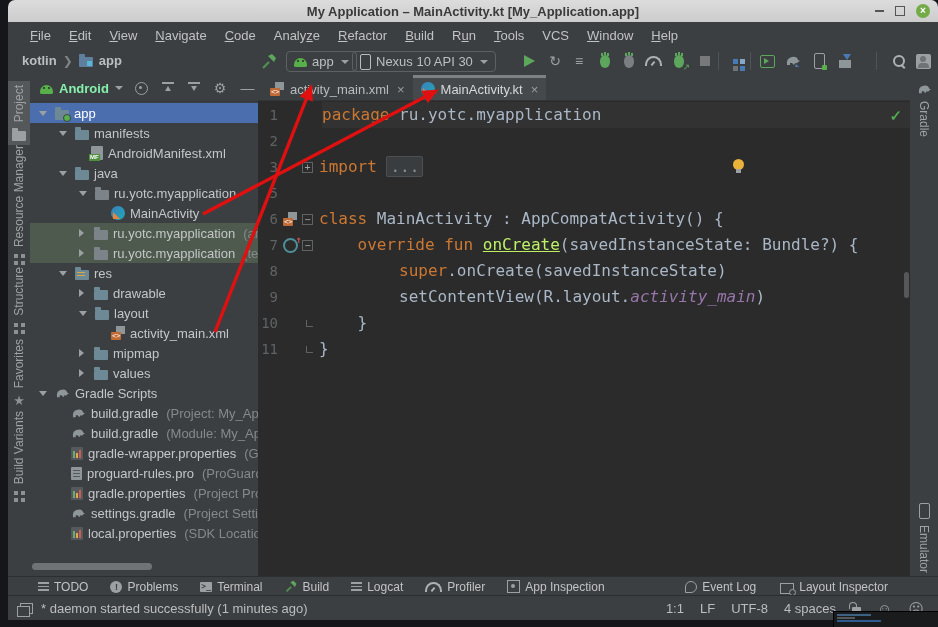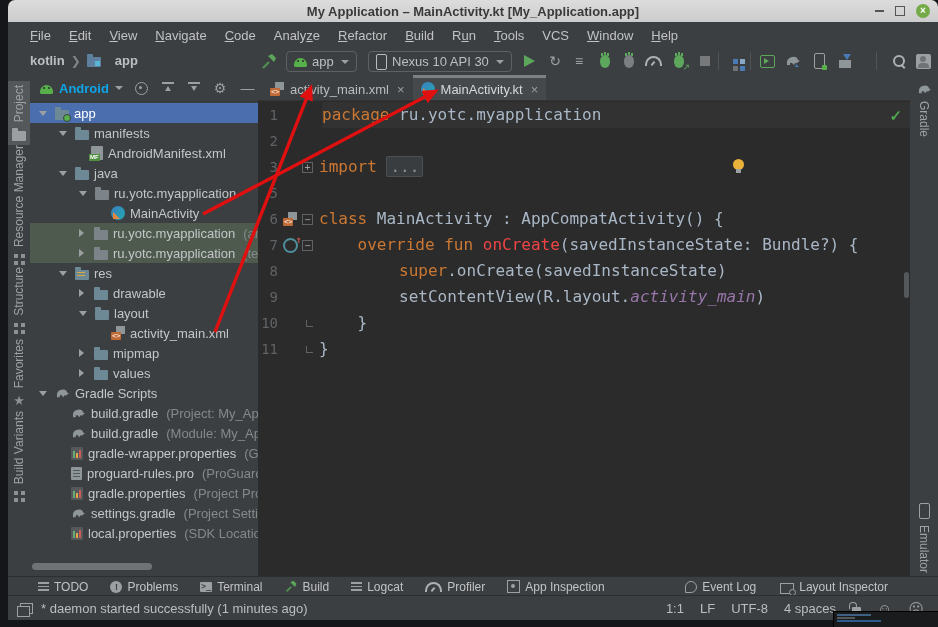--- a/index.html
+++ b/index.html
@@ -20,21 +20,21 @@
             line-height:14px;text-align:center;font-weight:bold;}
 
   
   #menubar{left:8px;right:0;top:22px;height:26px;background:#3c3f41;border-bottom:1px solid #313335;
            display:flex;align-items:center;padding-left:14px;gap:2px;}
   .menu-item{padding:2px 8px;color:#c0c2c4;}
 
   
   #toolbar{left:8px;right:0;top:48px;height:27px;background:#3c3f41;border-bottom:1px solid #2c2e30;}
   #breadcrumb{position:absolute;left:14px;top:5px;display:flex;align-items:center;gap:6px;}
-  .crumb-root{font-weight:bold;color:#bcbfc2;margin-left:8px;}
+  .crumb-root{font-weight:bold;color:#bcbfc2;}
   .crumb-sep{color:#808385;font-size:12px;}
   .combo{position:absolute;top:3px;height:19px;border:1px solid #5e6163;border-radius:4px;
          display:flex;align-items:center;gap:5px;padding:0 7px;color:#bcbfc2;}
   .combo .caret{width:0;height:0;border-left:4px solid transparent;border-right:4px solid transparent;
                 border-top:4px solid #9da0a2;margin-left:2px;}
   .tbi{position:absolute;top:5px;width:18px;height:16px;display:flex;align-items:center;justify-content:center;}
   .tsep{position:absolute;top:4px;width:1px;height:18px;background:#515456;}
 
   
   .ic{display:inline-block;position:relative;flex:none;}
@@ -135,21 +135,21 @@
   #lines{position:absolute;left:0;top:27px;right:0;font-family:"DejaVu Sans Mono","Liberation Mono",monospace;font-size:16px;}
   .cline{height:26px;display:flex;align-items:center;}
   .gnum{width:20px;text-align:right;color:#606366;font-size:14px;flex:none;}
   .gic{width:24px;flex:none;display:flex;justify-content:center;}
   .gfold{width:14px;height:11px;flex:none;margin-right:6px;font-size:10px;line-height:9px;text-align:center;color:#9ea2a4;}
   .gfold.f-plus,.gfold.f-minus{border:1px solid #5f6365;width:9px;height:9px;background:#2b2b2b;}
   .gfold.f-end{border-left:1px solid #5f6365;border-bottom:1px solid #5f6365;width:6px;height:6px;margin-left:4px;}
   .ccode{flex:1;white-space:pre;position:relative;height:26px;line-height:26px;}
   .ccode.caret-row{background:#323232;}
   .tk-kw{color:#cc7832;}
-  .tk-fn{color:#ef4444;}
+  .tk-fn{color:#bef264;text-decoration:underline;}
   .tk-id{color:#a9b7c6;}
   .tk-prop{color:#9876aa;font-style:italic;}
   .tk-fold{background:#3a3d3f;border:1px solid #4d5052;color:#8c9092;border-radius:2px;padding:0 3px;}
   .bulb{position:absolute;top:5px;width:11px;height:11px;background:#eab13b;border-radius:50%;}
   .bulb::after{content:"";position:absolute;left:3px;top:10px;width:5px;height:4px;background:#9da0a2;}
   .ov-ic{width:11px;height:11px;border:2px solid #4e8f9b;border-radius:50%;position:relative;}
   .ov-ic::after{content:"↑";position:absolute;right:-6px;top:-6px;color:#c75450;font-size:10px;font-weight:bold;}
   #insp-check{position:absolute;right:8px;top:32px;color:#4fa84f;font-size:15px;font-weight:bold;}
   #ed-vscroll{position:absolute;right:1px;top:197px;width:5px;height:26px;background:#55585a;border-radius:3px;}
 
@@ -234,21 +234,21 @@
           <path d="M7 3 l4 -2 4 4 -2 4 z" fill="#5ca75c"></path>
         </svg>
     </span>
 
     <div class="combo" style="left:278px">
       <span class="ic ic-android"></span>
       <span>app</span>
       <span class="caret"></span>
     </div>
 
-    <div class="combo" style="left:360px">
+    <div class="combo" style="left:344px">
       <span class="ic ic-phone" style="border-color:#b9bcbe"></span>
       <span>Nexus 10 API 30</span>
       <span class="caret"></span>
     </div>
 
     <span class="tbi" style="left:512px">
         <span class="ic tri-green"></span>
       </span>
     <span class="tbi glyph" style="left:538px">↻</span>
     <span class="tbi glyph" style="left:562px">≡</span>
@@ -329,21 +329,21 @@
       </div>
       <div class="stripe-item" style="top: 424px;">
         <span class="ic ic-phone"></span>
         <span class="vtext-down">Emulator</span>
       </div>
     </div>
 
   <div class="abs" id="project-panel">
     <div id="pp-header">
       <span class="ic ic-android"></span>
-      <span style="font-weight:bold;color:#0ea5e9">Android</span>
+      <span style="font-weight:bold;color:#86efac">Android</span>
       <span class="caret" style="width:0;height:0;border-left:4px solid transparent;border-right:4px solid transparent;border-top:4px solid #9da0a2"></span>
       <span class="hsp"></span>
       <span class="hic">
           <span class="ic ic-target"></span>
         </span>
       <span class="hic">
           <span class="ic ic-barsarrow up"></span>
         </span>
       <span class="hic">
           <span class="ic ic-barsarrow"></span>

